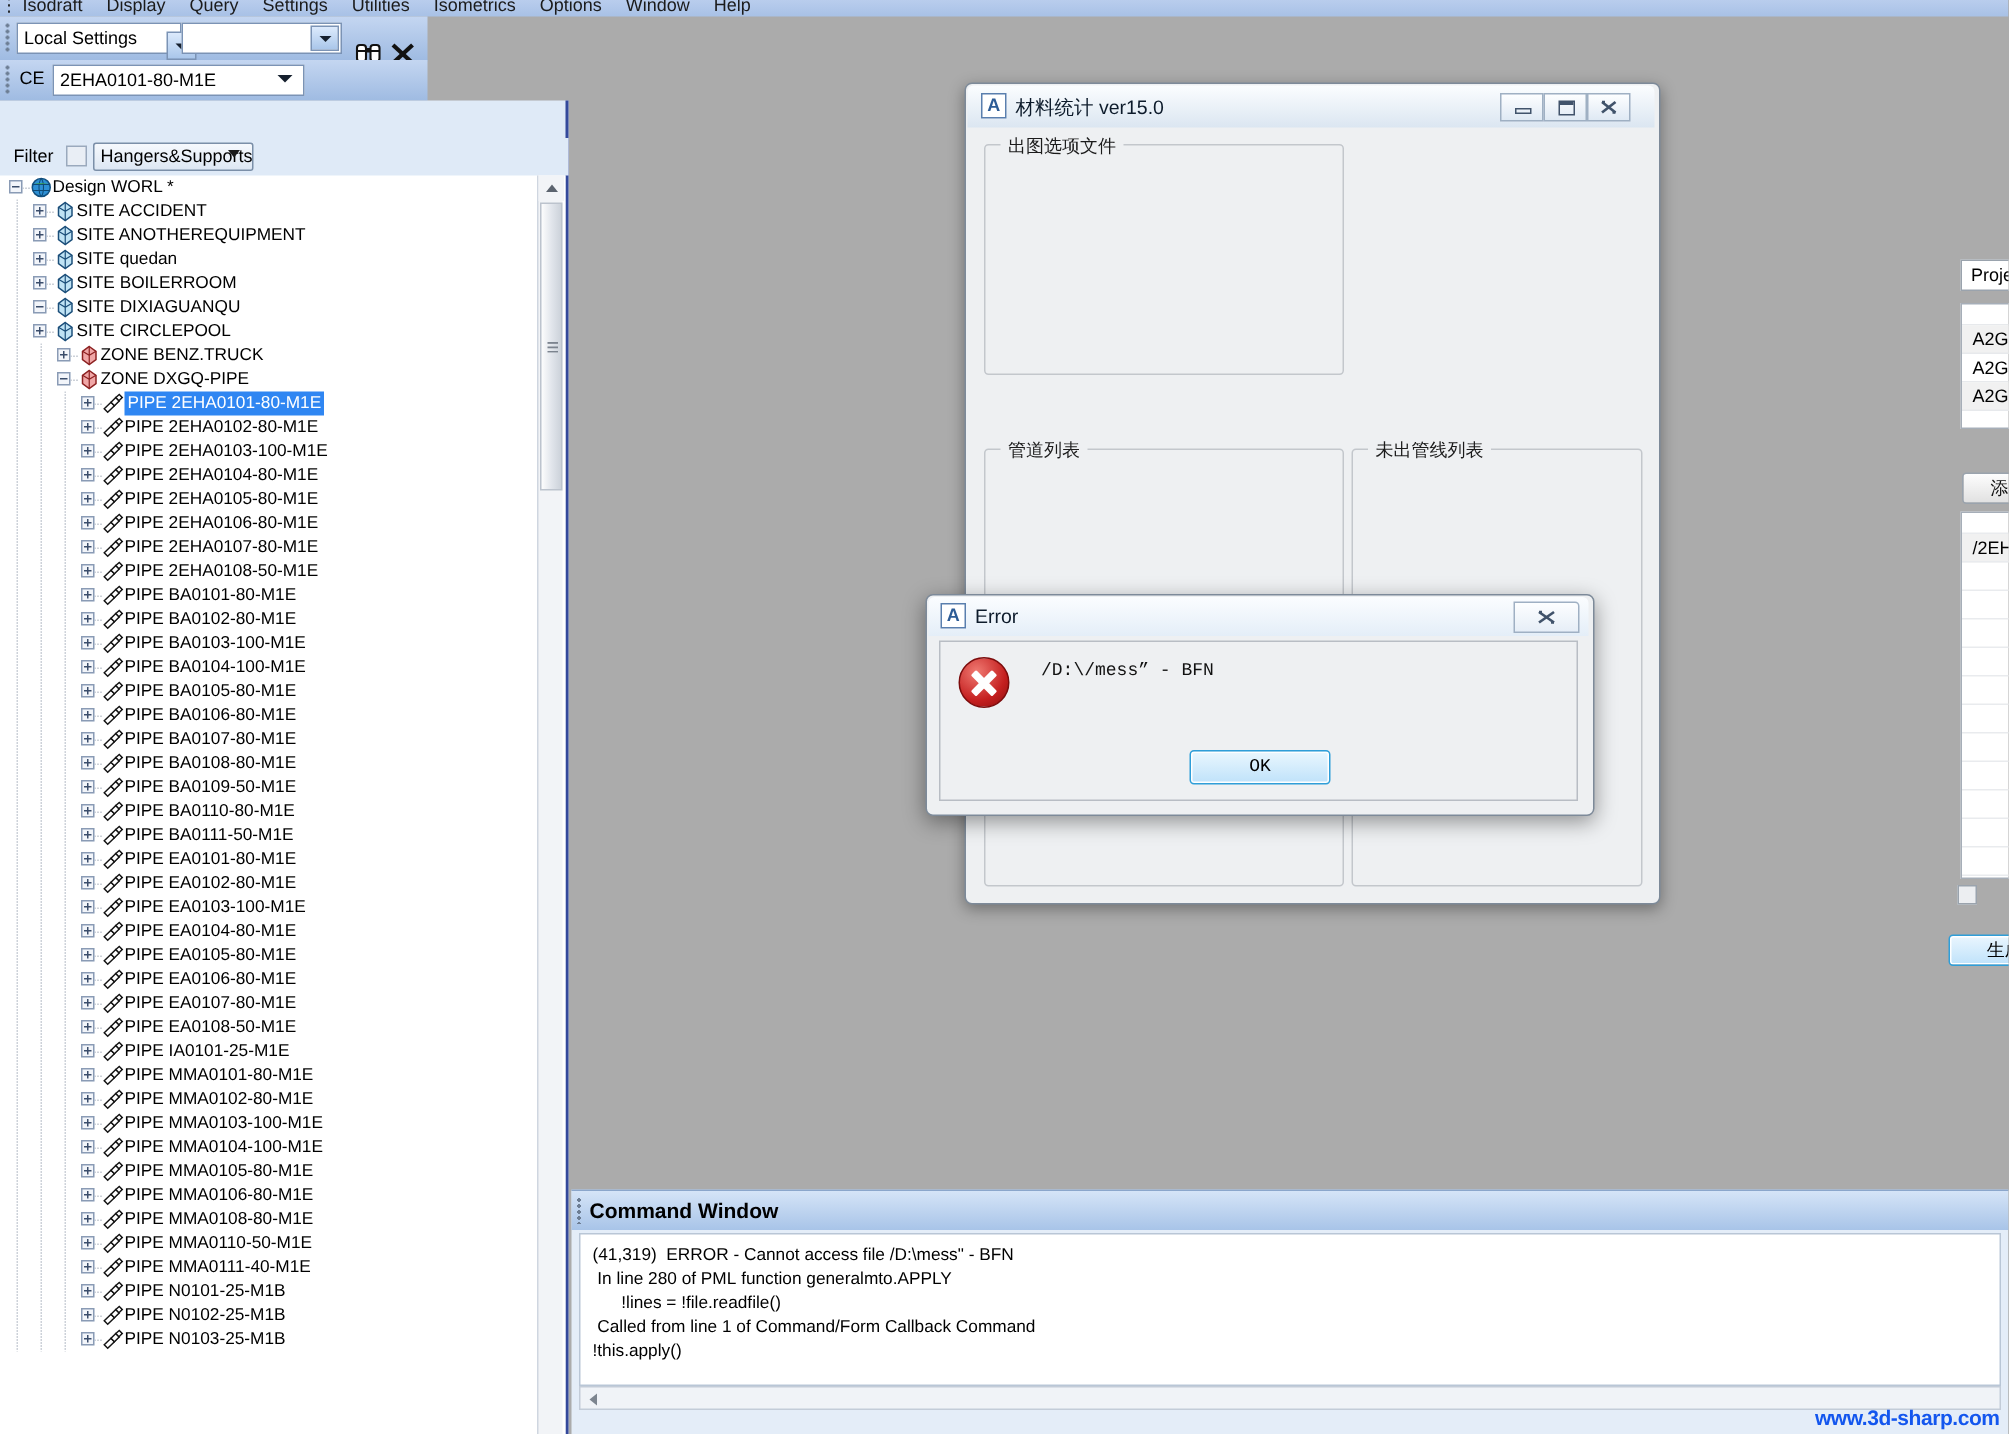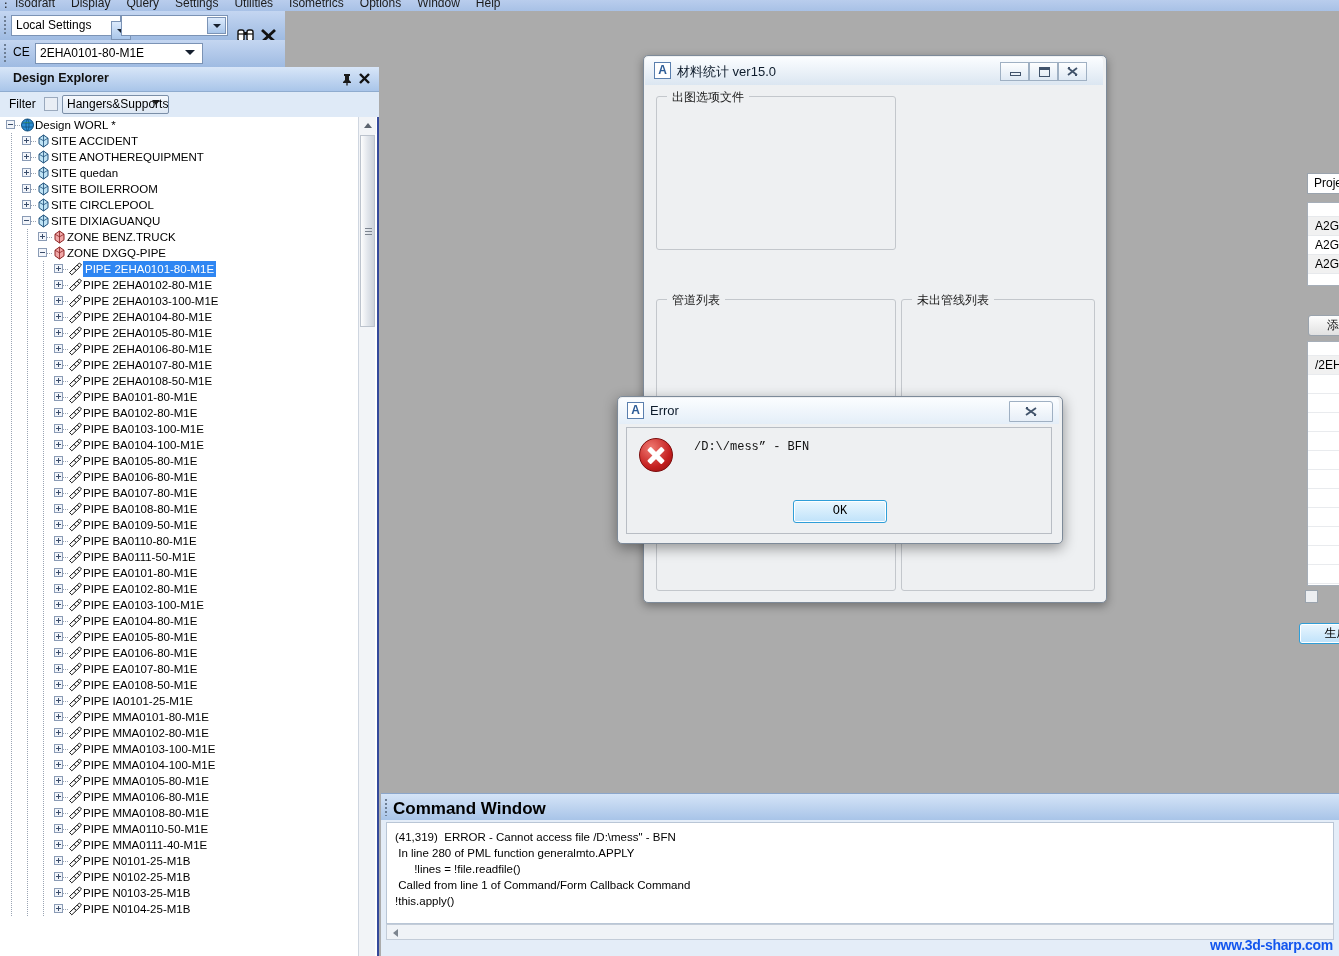--- a/index.html
+++ b/index.html
@@ -147,21 +147,21 @@
   .sb-up i{position:absolute;left:5px;top:6px;width:0;height:0;
     border-left:4px solid transparent;border-right:4px solid transparent;border-bottom:5px solid #5c646f;}
 
   
   #cmdwin{
     position:absolute;left:381px;top:793px;width:958px;height:163px;
     background:#e4edf8;border-top:1px solid #8ba6cb;
   }
   #cmd-title{position:absolute;left:0;top:0;width:958px;height:26px;
     background:linear-gradient(#d5e4f7,#a8c4e8);}
-  #cmd-title .lbl{position:absolute;left:12px;top:5px;font-weight:bold;font-size:17px;}
+  #cmd-title .lbl{position:absolute;left:12px;top:5px;font-weight:bold;font-size:14px;}
   #cmd-body{
     position:absolute;left:5px;top:28px;width:948px;height:102px;background:#fff;
     border:1px solid #b9c6d6;box-sizing:border-box;padding:6px 0 0 8px;font-size:11.5px;line-height:16px;
   }
   #cmd-hscroll{position:absolute;left:5px;top:130px;width:948px;height:16px;
     background:#f0f3f7;border:1px solid #c3ccd8;box-sizing:border-box;}
   #cmd-hscroll i{position:absolute;left:6px;top:4px;width:0;height:0;
     border-top:4px solid transparent;border-bottom:4px solid transparent;border-right:5px solid #7d858f;}
   #watermark{position:absolute;right:6px;bottom:4px;font-weight:bold;font-size:14px;
     color:#1356ee;letter-spacing:-0.3px;}
@@ -303,35 +303,20 @@
     </div>
   <div class="navbtn" style="left:242px;">
       <span class="arrowR"></span>
     </div>
   <div class="navbtn" style="left:262px;width:12px;">
       <span class="smtri dim"></span>
     </div>
 </div>
 
 <div id="dexp">
-  <div id="dexp-title">
-    <div class="lbl">Design Explorer</div>
-    <div id="pin-ico">
-      <svg width="14" height="14" viewBox="0 0 14 14">
-        <path d="M4 2h6v2H9v4l2 2v1H3v-1l2-2V4H4z" fill="#1a1a1a"></path>
-        <line x1="7" y1="11" x2="7" y2="13.5" stroke="#1a1a1a" stroke-width="1.3"></line>
-      </svg>
-    </div>
-    <div id="dex-close">
-      <svg width="14" height="15" viewBox="0 0 14 15">
-        <line x1="2" y1="3" x2="11" y2="12" stroke="#111" stroke-width="2.4"></line>
-        <line x1="11" y1="3" x2="2" y2="12" stroke="#111" stroke-width="2.4"></line>
-      </svg>
-    </div>
-  </div>
 
   <div id="filter-row">
     <div class="flbl">Filter</div>
     <div id="filter-chk"></div>
     <div id="filter-combo">
       <span>Hangers&amp;Supports</span>
       <div class="cbx-arrow">
           <i></i>
         </div>
     </div>
@@ -352,28 +337,28 @@
             <path d="M7.5 1v12M3 4.2l4.5 2.6 4.5-2.6" fill="none" stroke="#1c4f7a" stroke-width=".8"></path>
           </svg></span><span class="tlabel">SITE ANOTHEREQUIPMENT</span></div>
       <div class="tnode"><span class="vline" style="left:11px"></span><span class="ind" style="width:22px"></span><span class="plus"></span><span class="dots"></span><span class="ico"><svg width="15" height="14" viewBox="0 0 15 14">
             <path d="M7.5 1 12 4.2v5.6L7.5 13 3 9.8V4.2z" fill="#bfe3f5" stroke="#1c4f7a" stroke-width="1"></path>
             <path d="M7.5 1v12M3 4.2l4.5 2.6 4.5-2.6" fill="none" stroke="#1c4f7a" stroke-width=".8"></path>
           </svg></span><span class="tlabel">SITE quedan</span></div>
       <div class="tnode"><span class="vline" style="left:11px"></span><span class="ind" style="width:22px"></span><span class="plus"></span><span class="dots"></span><span class="ico"><svg width="15" height="14" viewBox="0 0 15 14">
             <path d="M7.5 1 12 4.2v5.6L7.5 13 3 9.8V4.2z" fill="#bfe3f5" stroke="#1c4f7a" stroke-width="1"></path>
             <path d="M7.5 1v12M3 4.2l4.5 2.6 4.5-2.6" fill="none" stroke="#1c4f7a" stroke-width=".8"></path>
           </svg></span><span class="tlabel">SITE BOILERROOM</span></div>
+      <div class="tnode"><span class="vline" style="left:11px"></span><span class="ind" style="width:22px"></span><span class="plus minus"></span><span class="dots"></span><span class="ico"><svg width="15" height="14" viewBox="0 0 15 14">
+            <path d="M7.5 1 12 4.2v5.6L7.5 13 3 9.8V4.2z" fill="#bfe3f5" stroke="#1c4f7a" stroke-width="1"></path>
+            <path d="M7.5 1v12M3 4.2l4.5 2.6 4.5-2.6" fill="none" stroke="#1c4f7a" stroke-width=".8"></path>
+          </svg></span><span class="tlabel">SITE DIXIAGUANQU</span></div>
       <div class="tnode"><span class="vline" style="left:11px"></span><span class="ind" style="width:22px"></span><span class="plus"></span><span class="dots"></span><span class="ico"><svg width="15" height="14" viewBox="0 0 15 14">
             <path d="M7.5 1 12 4.2v5.6L7.5 13 3 9.8V4.2z" fill="#bfe3f5" stroke="#1c4f7a" stroke-width="1"></path>
             <path d="M7.5 1v12M3 4.2l4.5 2.6 4.5-2.6" fill="none" stroke="#1c4f7a" stroke-width=".8"></path>
           </svg></span><span class="tlabel">SITE CIRCLEPOOL</span></div>
-      <div class="tnode"><span class="vline" style="left:11px"></span><span class="ind" style="width:22px"></span><span class="plus minus"></span><span class="dots"></span><span class="ico"><svg width="15" height="14" viewBox="0 0 15 14">
-            <path d="M7.5 1 12 4.2v5.6L7.5 13 3 9.8V4.2z" fill="#bfe3f5" stroke="#1c4f7a" stroke-width="1"></path>
-            <path d="M7.5 1v12M3 4.2l4.5 2.6 4.5-2.6" fill="none" stroke="#1c4f7a" stroke-width=".8"></path>
-          </svg></span><span class="tlabel">SITE DIXIAGUANQU</span></div>
       <div class="tnode"><span class="vline" style="left:11px"></span><span class="vline" style="left:27px"></span><span class="ind" style="width:38px"></span><span class="plus"></span><span class="dots"></span><span class="ico"><svg width="15" height="14" viewBox="0 0 15 14">
             <path d="M7.5 1 12 4.2v5.6L7.5 13 3 9.8V4.2z" fill="#f0a7a7" stroke="#8d2222" stroke-width="1"></path>
             <path d="M7.5 1v12M3 4.2l4.5 2.6 4.5-2.6" fill="none" stroke="#8d2222" stroke-width=".8"></path>
           </svg></span><span class="tlabel">ZONE BENZ.TRUCK</span></div>
       <div class="tnode"><span class="vline" style="left:11px"></span><span class="vline" style="left:27px"></span><span class="ind" style="width:38px"></span><span class="plus minus"></span><span class="dots"></span><span class="ico"><svg width="15" height="14" viewBox="0 0 15 14">
             <path d="M7.5 1 12 4.2v5.6L7.5 13 3 9.8V4.2z" fill="#f0a7a7" stroke="#8d2222" stroke-width="1"></path>
             <path d="M7.5 1v12M3 4.2l4.5 2.6 4.5-2.6" fill="none" stroke="#8d2222" stroke-width=".8"></path>
           </svg></span><span class="tlabel">ZONE DXGQ-PIPE</span></div>
       <div class="tnode sel"><span class="vline" style="left:11px"></span><span class="vline" style="left:27px"></span><span class="vline" style="left:43px"></span><span class="ind" style="width:54px"></span><span class="plus"></span><span class="dots"></span><span class="ico"><svg width="15" height="14" viewBox="0 0 15 14">
             <g stroke="#141414" stroke-width="1" fill="#fff">
@@ -648,27 +633,20 @@
               <path d="M9.2 3 11.5 1l2 2-2.2 2.2z"></path>
             </g>
           </svg></span><span class="tlabel">PIPE N0102-25-M1B</span></div>
       <div class="tnode"><span class="vline" style="left:11px"></span><span class="vline" style="left:27px"></span><span class="vline" style="left:43px"></span><span class="ind" style="width:54px"></span><span class="plus"></span><span class="dots"></span><span class="ico"><svg width="15" height="14" viewBox="0 0 15 14">
             <g stroke="#141414" stroke-width="1" fill="#fff">
               <path d="M1.5 10.5 6 6.2l2.3 2.3L3.8 12.8z"></path>
               <path d="M6 6.2 9.2 3l2.3 2.3L8.3 8.5z"></path>
               <path d="M9.2 3 11.5 1l2 2-2.2 2.2z"></path>
             </g>
           </svg></span><span class="tlabel">PIPE N0103-25-M1B</span></div>
-      <div class="tnode"><span class="vline" style="left:11px"></span><span class="vline" style="left:27px"></span><span class="vline" style="left:43px"></span><span class="ind" style="width:54px"></span><span class="plus"></span><span class="dots"></span><span class="ico"><svg width="15" height="14" viewBox="0 0 15 14">
-            <g stroke="#141414" stroke-width="1" fill="#fff">
-              <path d="M1.5 10.5 6 6.2l2.3 2.3L3.8 12.8z"></path>
-              <path d="M6 6.2 9.2 3l2.3 2.3L8.3 8.5z"></path>
-              <path d="M9.2 3 11.5 1l2 2-2.2 2.2z"></path>
-            </g>
-          </svg></span><span class="tlabel">PIPE N0104-25-M1B</span></div>
     </div>
 
   <div id="tree-scroll">
     <div class="sb-btn sb-up" style="top:0;">
         <i></i>
       </div>
     <div class="sb-thumb">
         <div class="sb-grip"></div>
       </div>
 

